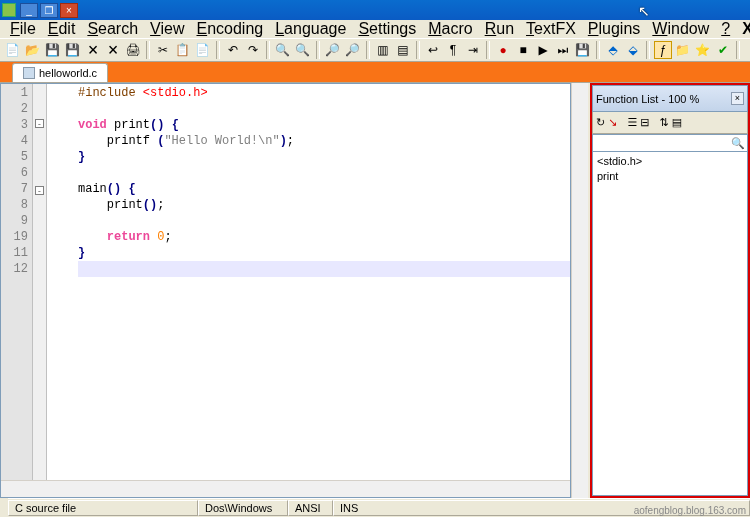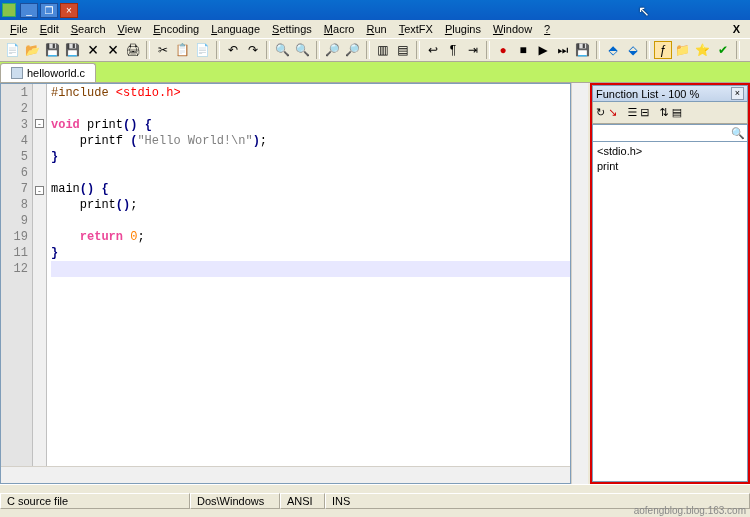--- a/index.html
+++ b/index.html
@@ -3,56 +3,56 @@
 <meta charset="utf-8">
 <style>
   * { box-sizing: border-box; margin: 0; padding: 0; }
   body { font-family: Tahoma, Verdana, sans-serif; font-size: 11px; width: 750px; height: 517px; overflow: hidden; background: #ece9d8; display: flex; flex-direction: column; }
   .titlebar { height: 20px; background: linear-gradient(#0a6cce,#0a5bc4); color: #fff; display: flex; align-items: center; padding: 0 2px; }
   .titlebar .appicon { width: 14px; height: 14px; background:#8bc34a; margin-right:4px; border:1px solid #3a6; }
   .titlebar .title { flex: 1; font-weight: bold; font-size: 11px; }
   .titlebar .winbtns { display:flex; gap:2px; }
   .winbtn { width:18px; height:15px; background:#4a88d8; border:1px solid #1b4e9b; color:#fff; display:flex; align-items:center; justify-content:center; font-size:10px; font-family:Arial; cursor:default; }
   .winbtn.close { background:#d04a2b; border-color:#a02b10; }
-  .menubar { height:18px; background:#ece9d8; display:flex; align-items:center; padding:0 4px; font-size:11px; }
+  .menubar { height:18px; background:#ece9d8; display:flex; align-items:center; padding:0 4px; font-size:16px; }
   .menuitem { padding:1px 6px; cursor:default; }
   .menuitem u { text-decoration: underline; }
   .menubar .closex { margin-left:auto; padding:0 6px; font-weight:bold; }
   .toolbar { height:24px; background:#ece9d8; border-top:1px solid #fff; border-bottom:1px solid #aca899; display:flex; align-items:center; padding:0 4px; gap:2px; }
   .tbtn { width:18px; height:18px; display:flex; align-items:center; justify-content:center; font-size:12px; cursor:default; }
   .tsep { width:4px; height:18px; border-left:1px solid #aca899; border-right:1px solid #fff; margin:0 2px; }
-  .tabbar { height:21px; background:#bef264; border-bottom:1px solid #aca899; display:flex; align-items:flex-end; padding:0 0; }
+  .tabbar { height:21px; background:#f97316; border-bottom:1px solid #aca899; display:flex; align-items:flex-end; padding:0 12px; }
   .tab { height:19px; background:#fff; border:1px solid #aca899; border-bottom:none; padding:2px 10px; display:flex; align-items:center; gap:4px; border-radius:3px 3px 0 0; font-size:11px; }
   .tab .tabicon { width:12px; height:12px; background:#cde; border:1px solid #89a; }
   .mainrow { flex:1; display:flex; background:#ece9d8; overflow:hidden; }
   .editor { border:1px solid #7f9db9; position:relative; display:flex; flex-direction:column; background:#fff; margin:0 0 0 0; }
   .editor-wrap { flex:1; display:flex; overflow:hidden; }
   .editbody { flex:1; display:flex; font-family:"Courier New",monospace; font-size:12px; line-height:16px; }
   .gutter-num { width:32px; background:#e4e4e4; color:#808080; text-align:right; padding:1px 4px 0 0; border-right:1px solid #c0c0c0; }
   .gutter-fold { width:14px; background:#f0f0f0; border-right:1px solid #c0c0c0; }
   .fold { width:9px; height:9px; border:1px solid #808080; margin:3px auto 0; font-size:8px; line-height:7px; text-align:center; color:#404040; background:#fff; }
-  .code { flex:1; padding:1px 0 0 4px; white-space:pre; background:#fff; }
+  .code { flex:1; padding:1px 0 0 4px; white-space:pre; background:#fff;margin-left:27px; }
   .codeline { height:16px; }
   .codeline.cur { background:#e8e8ff; }
   .kw-pp { color:#804000; }
   .kw-blue { color:#ec4899; font-weight:bold; }
   .kw-str { color:#808080; }
   .kw-num { color:#ff8000; }
   .kw-sym { color:#000080; font-weight:bold; }
   .kw-ang { color:#ff0000; }
   .scroll-v { width:17px; background:#f0f0f0; border-left:1px solid #d4d0c8; }
   .scroll-h { height:17px; background:#f0f0f0; border-top:1px solid #d4d0c8; display:flex; }
   .funcpanel { width:160px; border:2px solid #d80000; display:flex; flex-direction:column; margin-left:2px; }
-  .fp-title { height:17px; background:linear-gradient(#dbe6f6,#c3d4ea); border:1px solid #7f9db9; display:flex; align-items:center; padding:0 3px; font-size:11px; }
+  .fp-title { height:27px; background:linear-gradient(#dbe6f6,#c3d4ea); border:1px solid #7f9db9; display:flex; align-items:center; padding:0 3px; font-size:11px; }
   .fp-title .xbtn { margin-left:auto; width:13px; height:13px; border:1px solid #8a99ae; background:#e8eef8; font-size:9px; text-align:center; line-height:11px; }
   .fp-tools { height:22px; background:#ece9d8; border:1px solid #aca899; border-top:none; display:flex; align-items:center; padding:0 3px; gap:3px; }
   .fp-search { height:18px; border:1px solid #7f9db9; background:#fff; display:flex; padding:0 2px; align-items:center; }
   .fp-search .mag { margin-left:auto; color:#4a88d8; font-size:11px; }
   .fp-list { flex:1; background:#fff; border:1px solid #7f9db9; border-top:none; padding:2px 4px; font-size:11px; line-height:15px; }
-  .statusbar { height:33px; background:#ece9d8; border-top:1px solid #fff; display:flex; align-items:center; font-size:11px; }
+  .statusbar { height:19px; background:#ece9d8; border-top:1px solid #fff; display:flex; align-items:center; font-size:11px;margin-left:8px; }
   .statusbar .cell { border:1px solid #aca899; border-top-color:#fff; border-left-color:#fff; padding:1px 6px; height:16px; }
   .watermark { position:fixed; right:4px; bottom:1px; color:#888; font-size:10px; }
   .cursor-arrow { position:fixed; left:638px; top:3px; font-size:14px; color:#fff; text-shadow:0 0 2px #000; pointer-events:none; }
 </style>
 </head>
 <body>
 
 <div class="titlebar">
   <div class="appicon"></div>
   <div class="winbtns">

